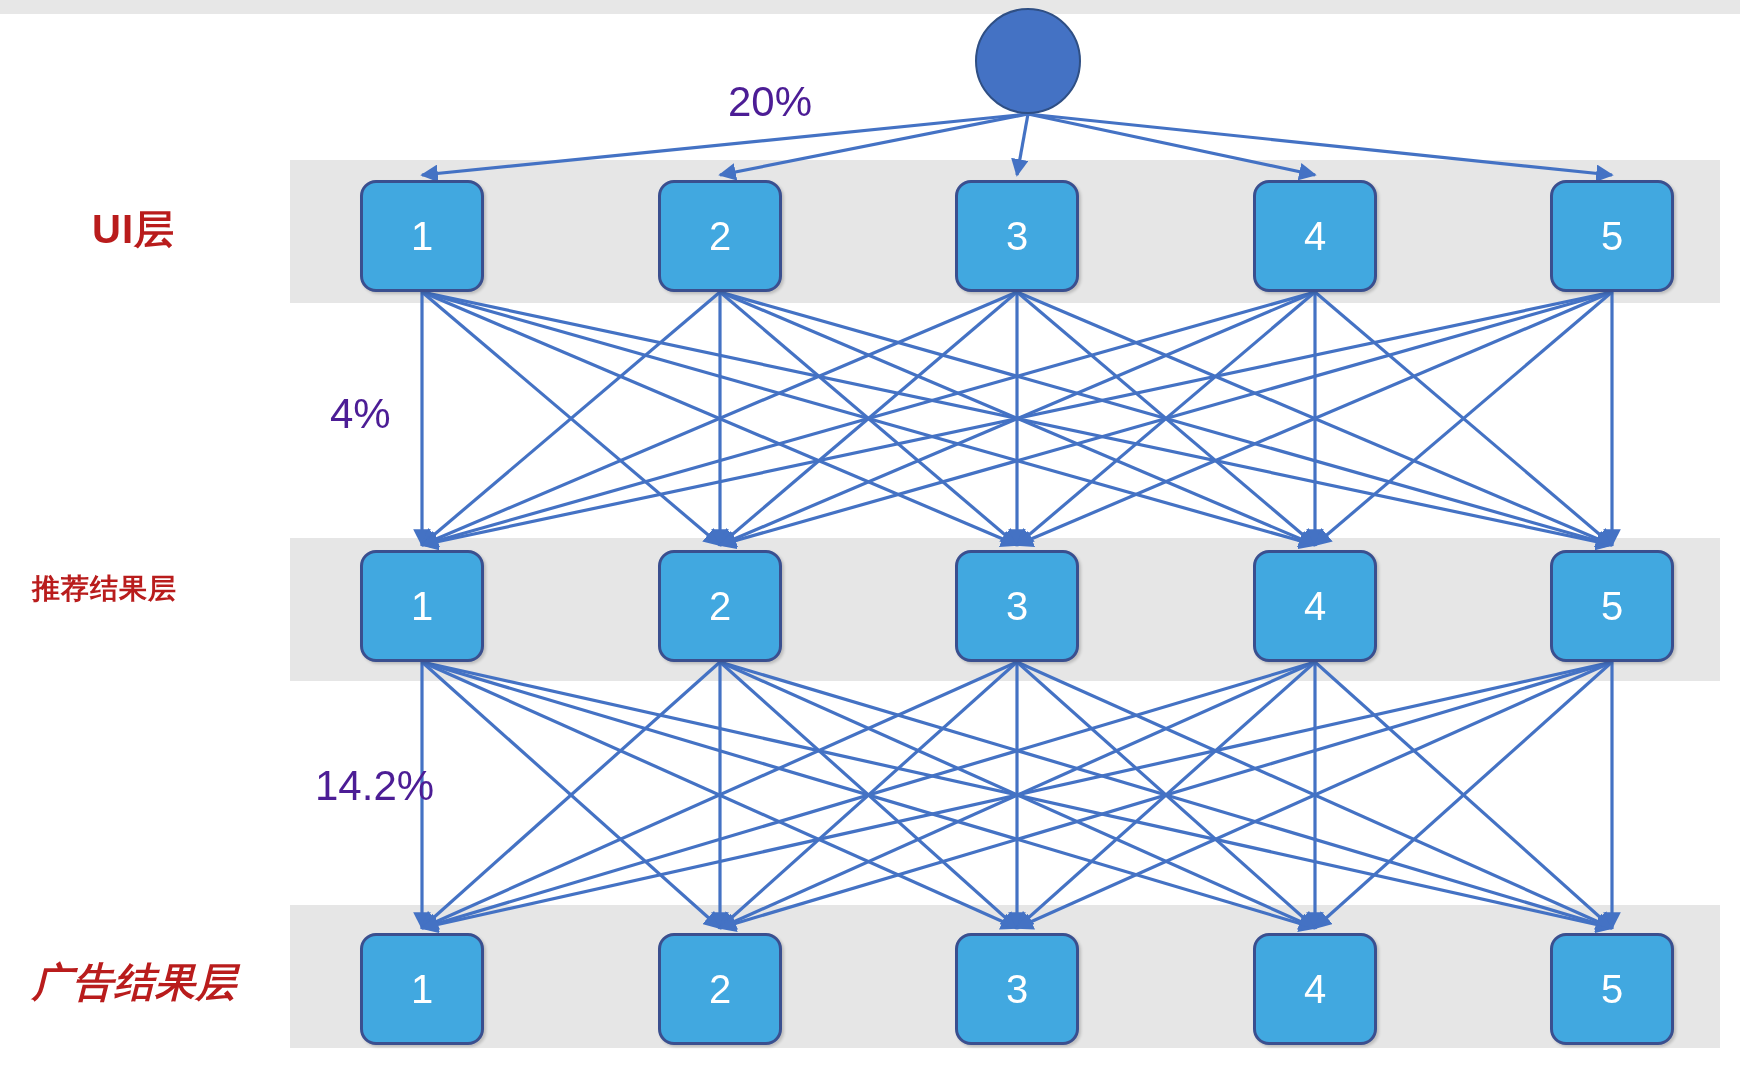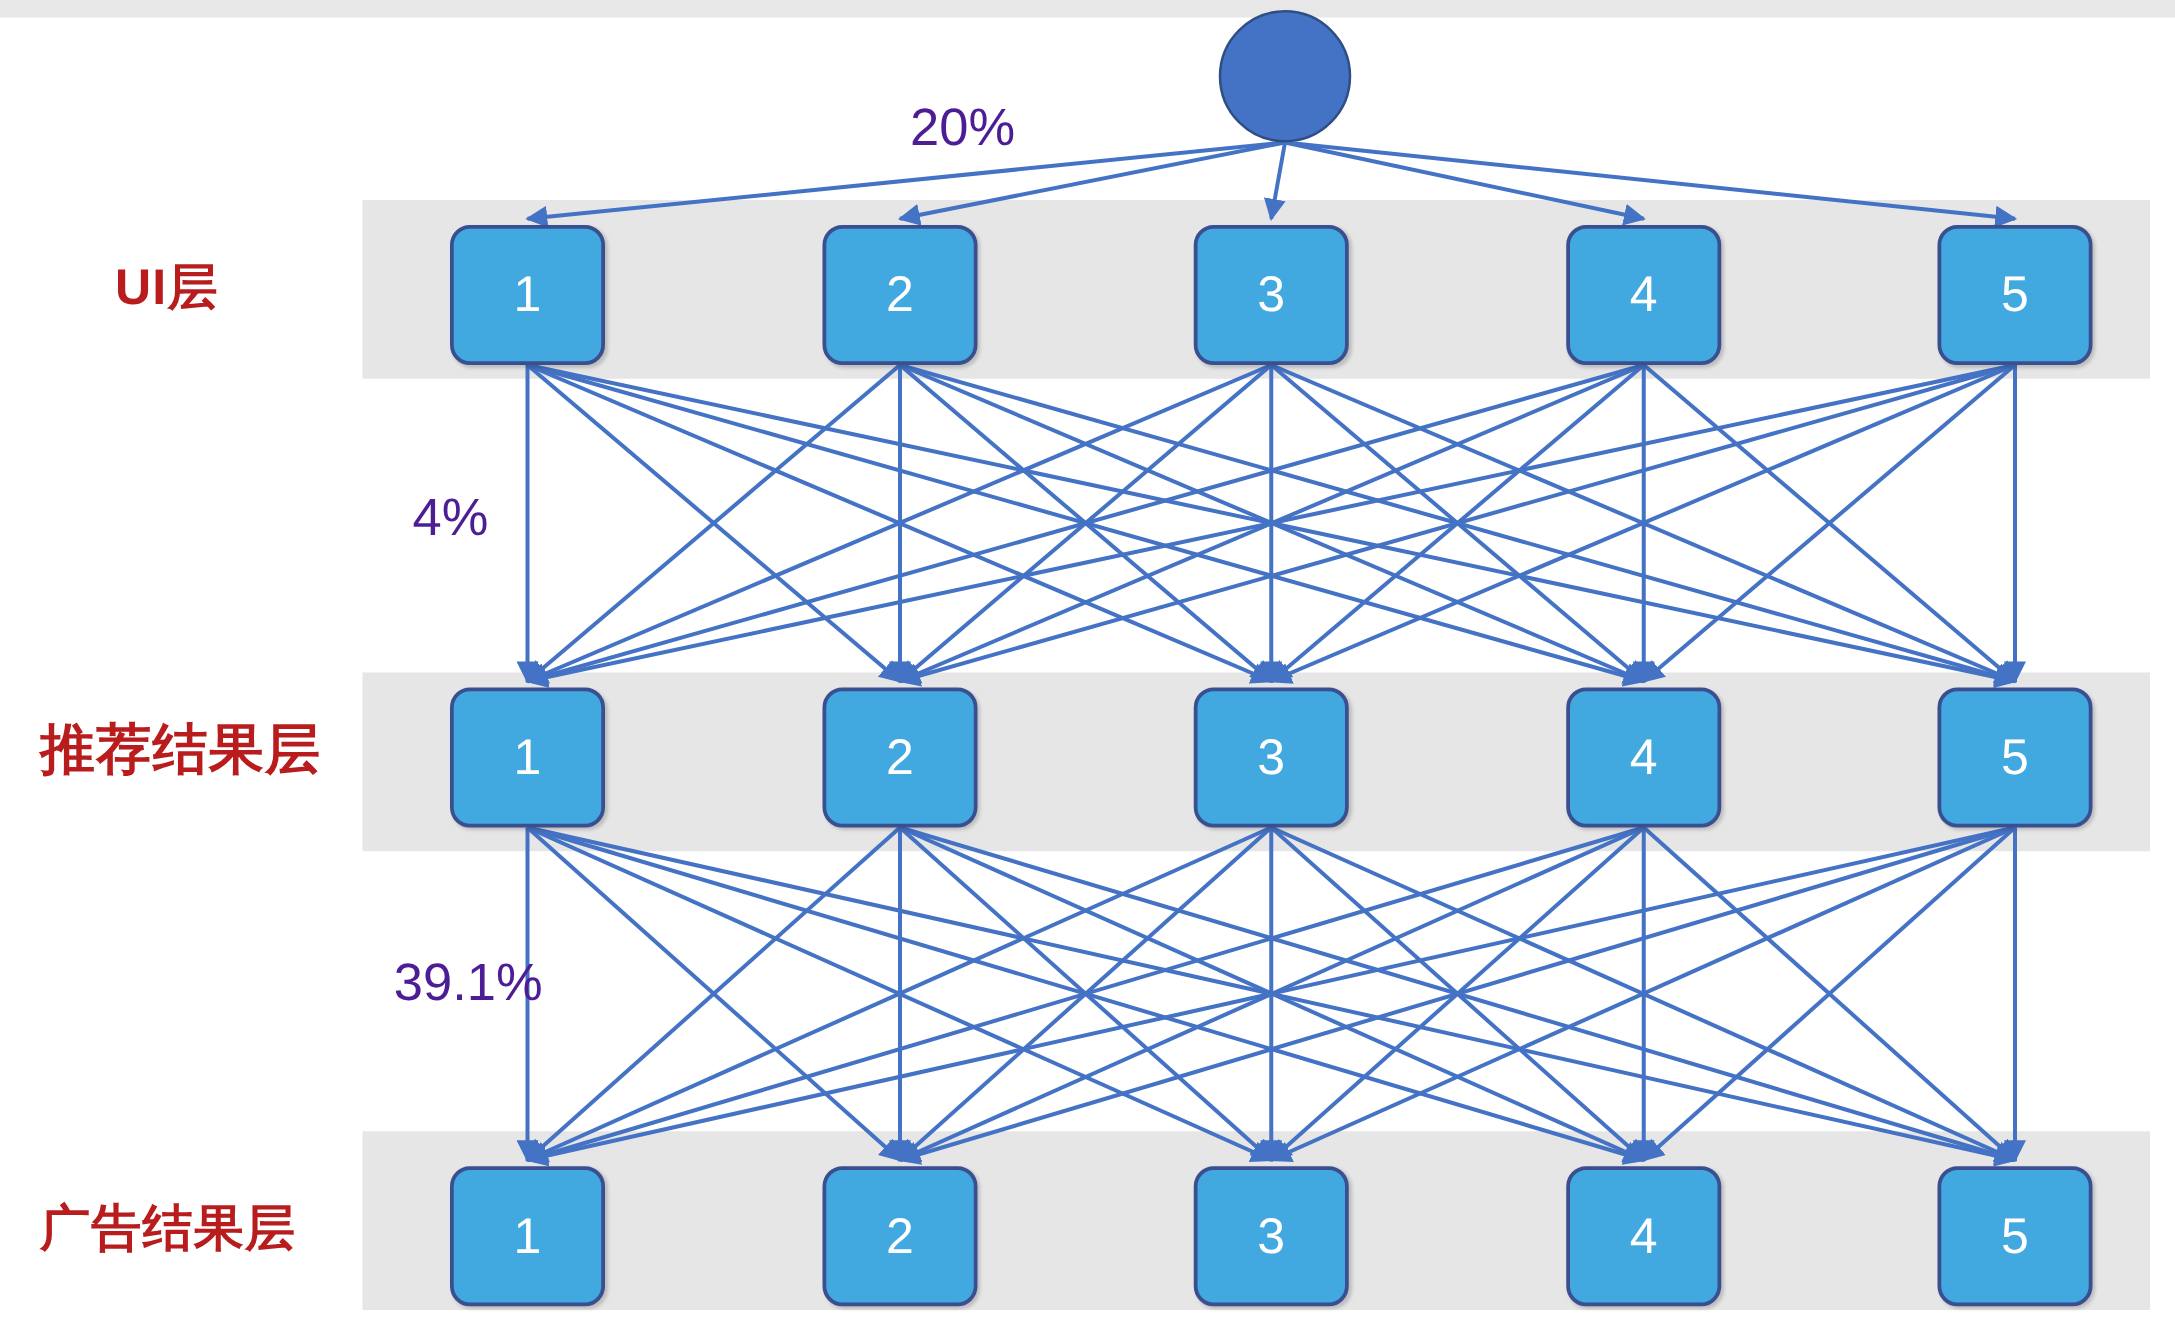--- a/index.html
+++ b/index.html
@@ -37,22 +37,22 @@
 
   .layer-label {
     position: absolute;
     color: #b91c1c;
     font-weight: bold;
     font-family: "Liberation Sans", sans-serif;
     white-space: nowrap;
     letter-spacing: 1px;
   }
   #label-ui  { left: 92px;  top: 202px; font-size: 40px; }
-  #label-rec { left: 32px;  top: 570px; font-size: 44px; }
-  #label-ad  { left: 32px;  top: 955px; font-size: 40px; }
+  #label-rec { left: 32px;  top: 570px; font-size: 28px; }
+  #label-ad  { left: 32px;  top: 955px; font-size: 40px; font-style: italic; }
 
   .node {
     position: absolute;
     width: 124px;
     height: 112px;
     background: #41a8e0;
     border: 3px solid #3a4f8f;
     border-radius: 16px;
     box-sizing: border-box;
     display: flex;
@@ -174,21 +174,21 @@
   </svg>
 
   <div class="root-node"></div>
 
   <div class="layer-label" id="label-ui">UI层</div>
   <div class="layer-label" id="label-rec">推荐结果层</div>
   <div class="layer-label" id="label-ad">广告结果层</div>
 
   <div class="pct-label" id="pct-0">20%</div>
   <div class="pct-label" id="pct-1">4%</div>
-  <div class="pct-label" id="pct-2">39.1%</div>
+  <div class="pct-label" id="pct-2">14.2%</div>
 
   <div id="nodes-ui">
       <div class="node" style="left: 360px; top: 180px;">1</div>
       <div class="node" style="left: 658px; top: 180px;">2</div>
       <div class="node" style="left: 955px; top: 180px;">3</div>
       <div class="node" style="left: 1253px; top: 180px;">4</div>
       <div class="node" style="left: 1550px; top: 180px;">5</div>
     </div>
   <div id="nodes-rec">
       <div class="node" style="left: 360px; top: 550px;">1</div>

